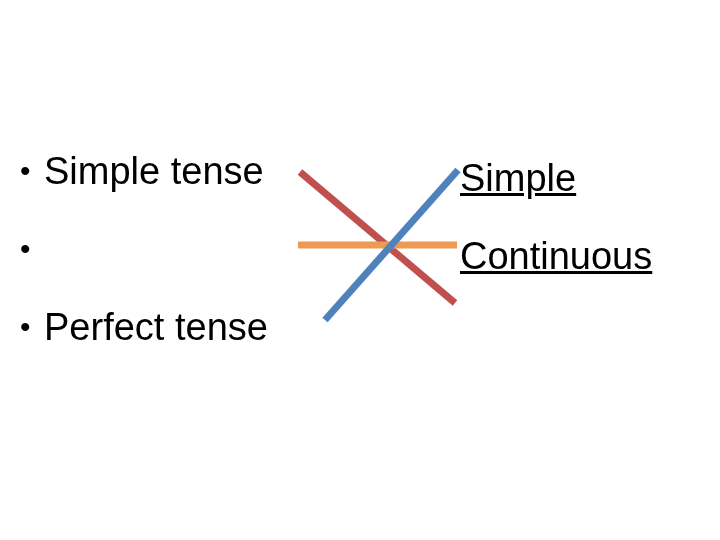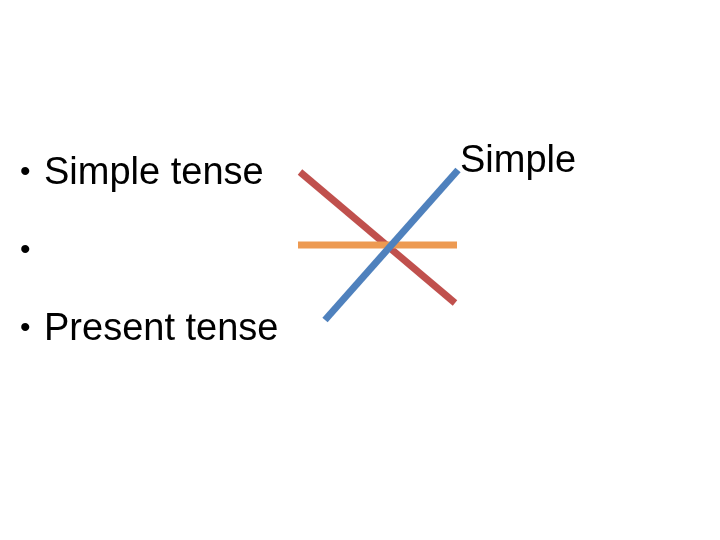--- a/index.html
+++ b/index.html
@@ -20,21 +20,21 @@
 
   
   .column {
     position: absolute;
     font-size: 38px;
     line-height: 1.0;
     color: #000000;
     white-space: nowrap;
   }
   #left-column  { left: 20px;  top: 132px; }
-  #right-column { left: 460px; top: 120px; }
+  #right-column { left: 460px; top: 139px; text-decoration: underline; }
 
   .row {
     height: 78px;
     display: flex;
     align-items: center;
   }
 
   .bullet-glyph {
     display: inline-block;
     width: 24px;
@@ -69,31 +69,34 @@
       <span class="bullet-glyph">•</span>
       <span class="item-text">Simple tense</span>
     </div>
 
     <div class="row">
       <span class="bullet-glyph">•</span>
     </div>
 
     <div class="row">
       <span class="bullet-glyph">•</span>
-      <span class="item-text">Present tense</span>
+      <span class="item-text">Perfect tense</span>
     </div>
 
   </div>
 
   <div id="right-column" class="column">
 
     <div class="row">
       <span class="item-text">Simple</span>
     </div>
 
+    <div class="row">
+      <span class="item-text">Continuous</span>
+    </div>
 
 
   </div>
 
   <svg id="connectors" viewBox="0 0 720 540">
     <line x1="300" y1="172" x2="455" y2="303" stroke="#C0504D" stroke-width="7" stroke-linecap="butt"></line>
     <line x1="298" y1="245" x2="457" y2="245" stroke="#ED9A52" stroke-width="7" stroke-linecap="butt"></line>
     <line x1="325" y1="320" x2="458" y2="170" stroke="#4F81BD" stroke-width="7" stroke-linecap="butt"></line>
   </svg>
 

